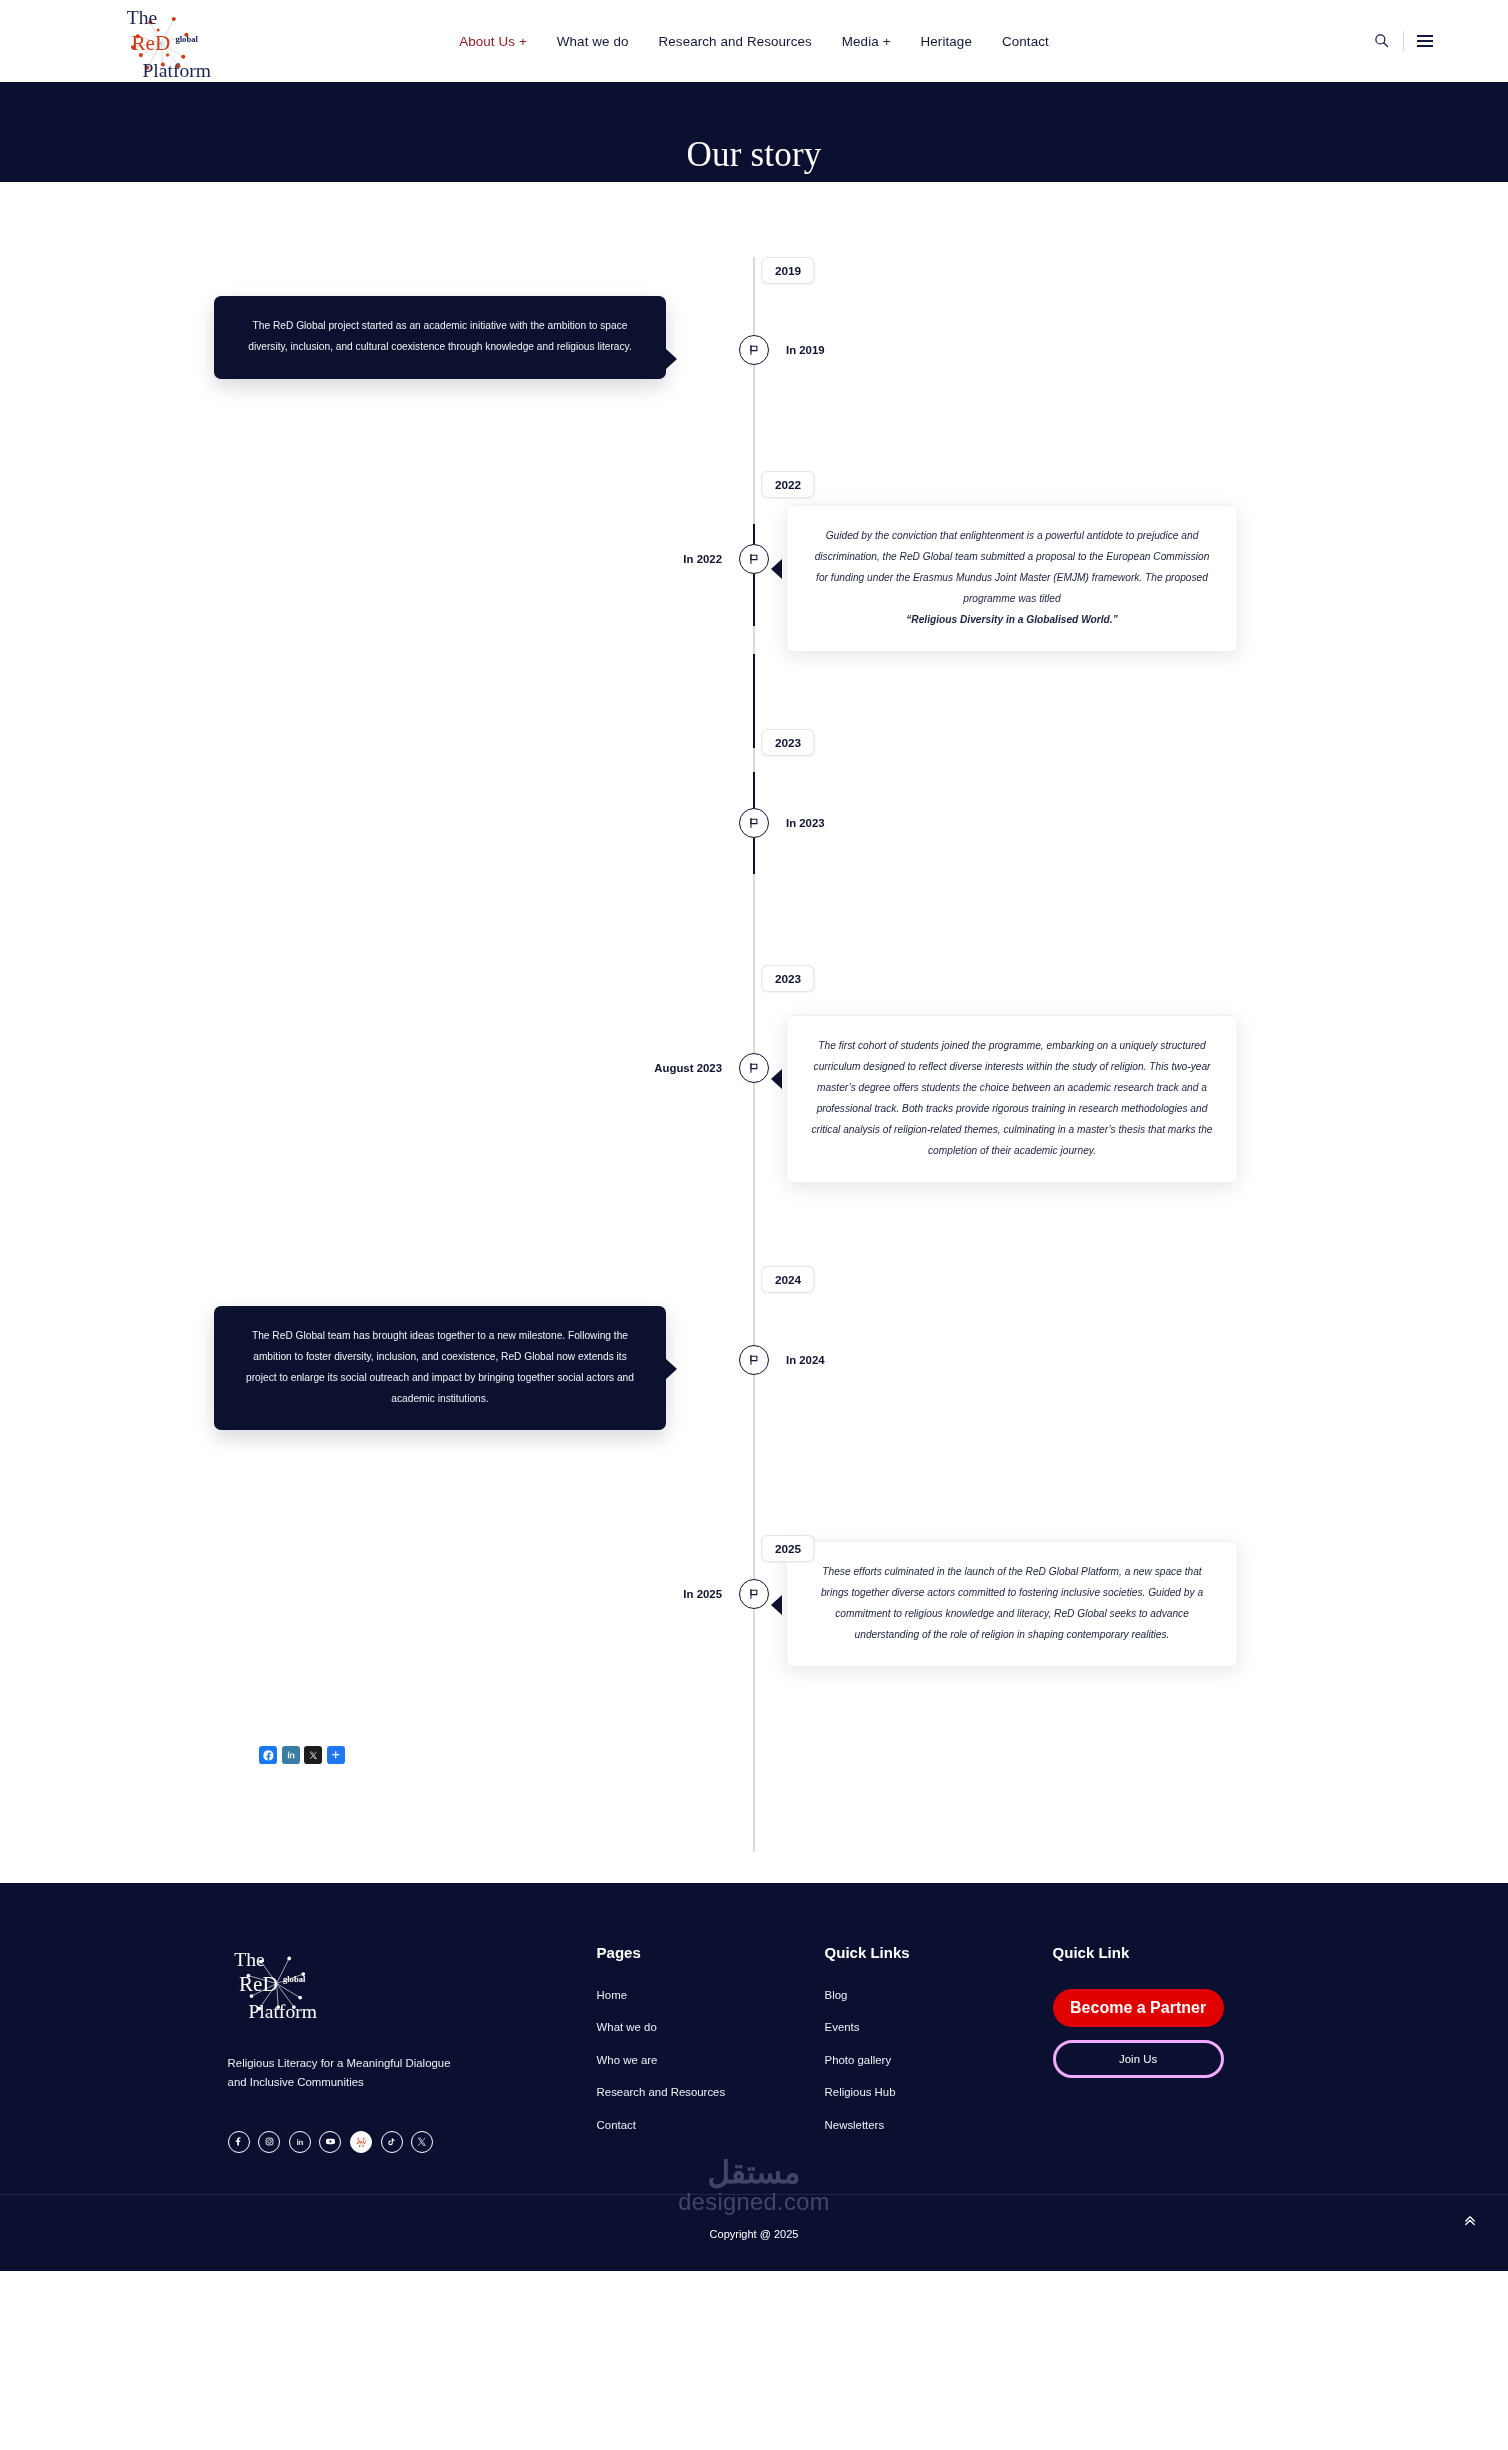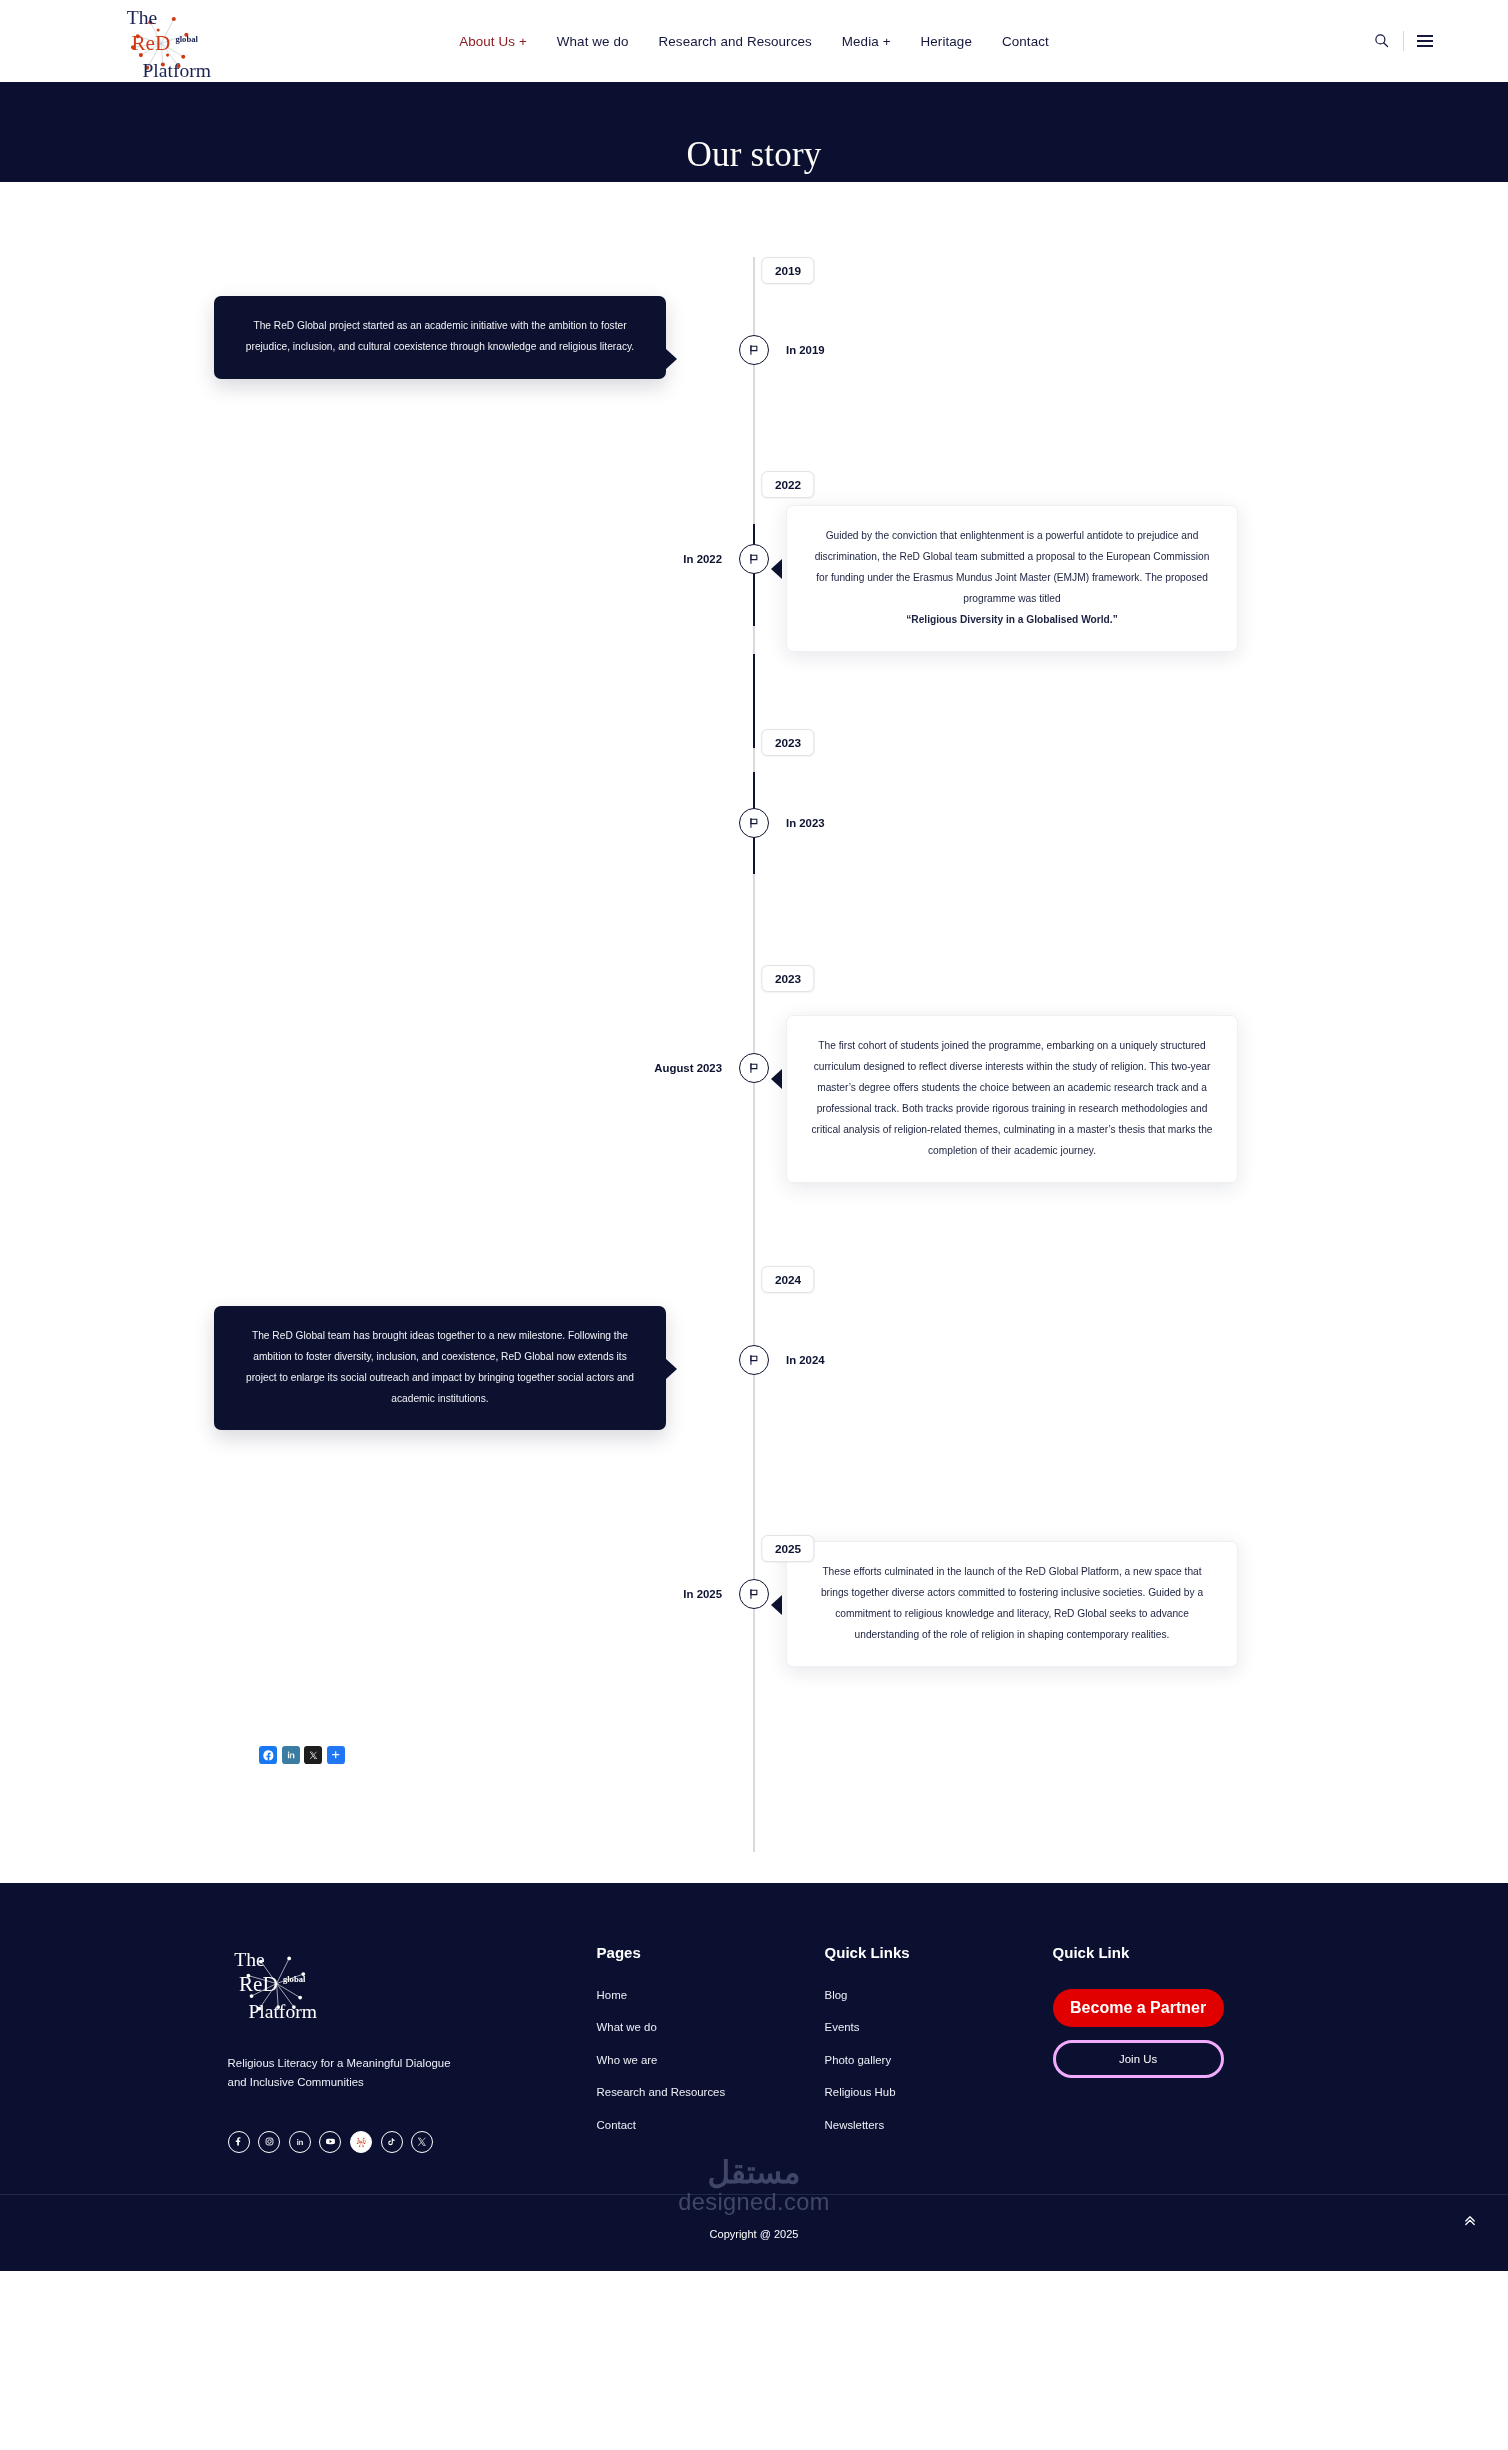--- a/index.html
+++ b/index.html
@@ -169,20 +169,21 @@
     color: #f2f3f7;
     right: 842px;
     box-shadow: 0 7.9px 20.4px rgba(10,15,48,.16);
   }
   .card.light {
     background: #ffffff;
     color: #1b2140;
     left: 786px;
     border: 0.8px solid #f0f0f2;
     box-shadow: 0 4.7px 20.4px rgba(20,25,60,.10);
+    font-style: italic;
   }
   .card .bold-line { font-weight: bold; display: block; }
 
   
   .card.dark::after {
     content: "";
     position: absolute;
     right: -11px;
     top: 53px;
     width: 0; height: 0;
@@ -420,21 +421,21 @@
 
     <div class="year-badge" style="top:0px;">2019</div>
     <div class="marker" style="top:93px;">
       <svg width="11.8" height="11.8" viewBox="0 0 16 16" fill="none" stroke="#13183c" stroke-width="1.5">
         <path d="M4 2v12" stroke-linecap="round"></path>
           <path d="M4 3h8v6H4z"></path>
       </svg>
     </div>
     <div class="marker-label right" style="top:93px;">In 2019</div>
     <div class="card dark" style="top:39px;">
-      <span>The ReD Global project started as an academic initiative with the ambition to foster prejudice, inclusion, and cultural coexistence through knowledge and religious literacy.</span>
+      <span>The ReD Global project started as an academic initiative with the ambition to space diversity, inclusion, and cultural coexistence through knowledge and religious literacy.</span>
     </div>
 
     <div class="year-badge" style="top:214px;">2022</div>
     <div class="marker" style="top:302px;">
       <svg width="11.8" height="11.8" viewBox="0 0 16 16" fill="none" stroke="#13183c" stroke-width="1.5">
         <path d="M4 2v12" stroke-linecap="round"></path>
           <path d="M4 3h8v6H4z"></path>
       </svg>
     </div>
     <div class="marker-label left" style="top:302px;">In 2022</div>

